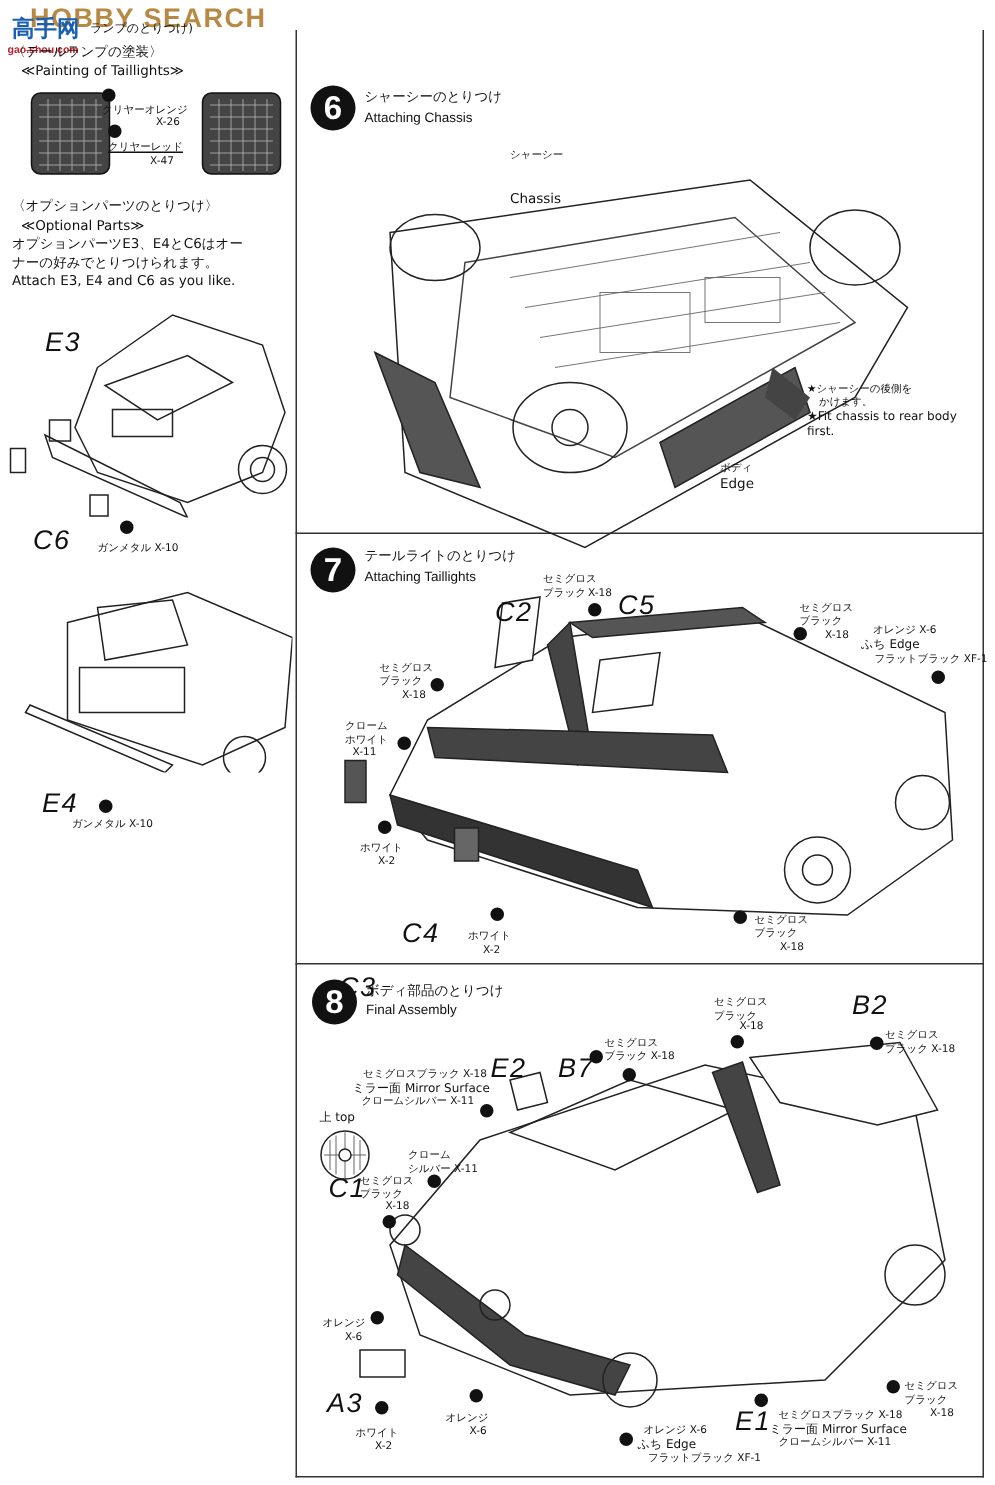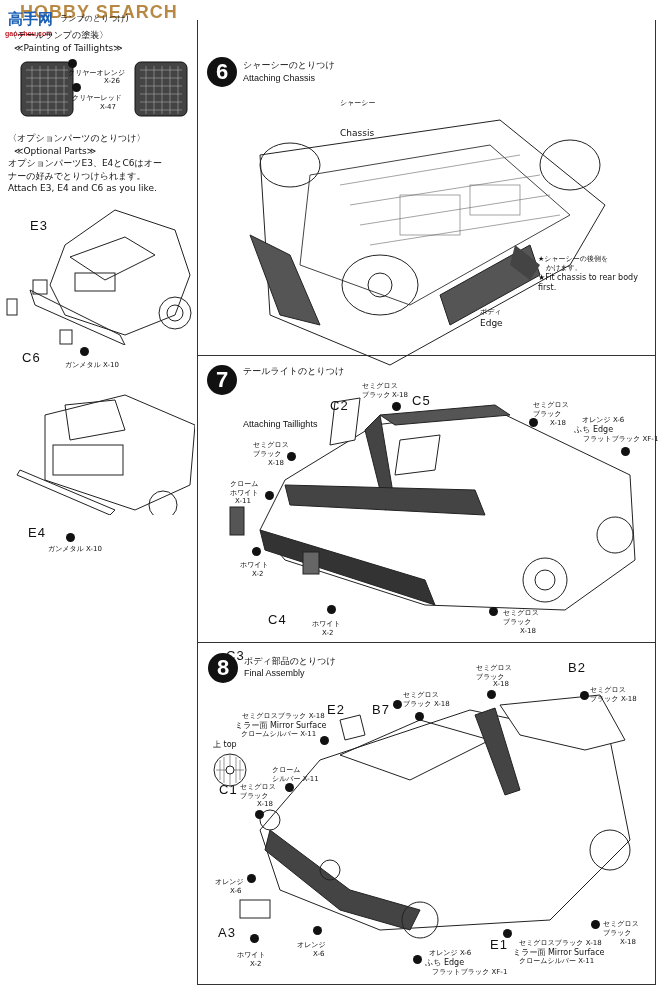--- a/index.html
+++ b/index.html
@@ -1,20 +1,20 @@
 <!DOCTYPE html>
 <html><head>
 <meta charset="utf-8">
 <style>
   html,body{margin:0;padding:0;background:#fff;}
   body{width:663px;height:990px;position:relative;overflow:hidden;font-family:"DejaVu Sans",sans-serif;color:#111;}
   .abs{position:absolute;}
   .sm{font-size:7px;line-height:9px;white-space:nowrap;}
   .md{font-size:9px;line-height:11px;white-space:nowrap;}
-  .lbl{font-size:13px;font-family:"Liberation Sans",sans-serif;white-space:nowrap;letter-spacing:1px;}
+  .lbl{font-size:18px;font-family:"Liberation Sans",sans-serif;white-space:nowrap;letter-spacing:1px;font-style:italic;}
   .bold{font-weight:normal;}
   .step-circle{width:30px;height:30px;border-radius:50%;background:#111;color:#fff;font-weight:bold;font-size:22px;display:flex;align-items:center;justify-content:center;font-family:"Liberation Sans",sans-serif;}
   .divider-v{position:absolute;left:197px;top:20px;width:1px;height:965px;background:#333;}
   .divider-r{position:absolute;left:655px;top:20px;width:1px;height:965px;background:#333;}
   .divider-h{position:absolute;left:197px;width:459px;height:1px;background:#333;}
   .blob{width:9px;height:9px;background:#111;border-radius:50%;display:inline-block;}
   svg{position:absolute;}
   .wm{font-family:"Liberation Sans",sans-serif;font-weight:bold;}
 </style>
 </head>
@@ -62,21 +62,21 @@
       <line x1="22" y1="6" x2="22" y2="54"></line>
       <line x1="30" y1="6" x2="30" y2="54"></line>
       <line x1="38" y1="6" x2="38" y2="54"></line>
       <line x1="46" y1="6" x2="46" y2="54"></line>
   </g>
 </svg>
 <span class="abs blob" style="left:68px;top:59px;"></span>
 <div class="abs sm" style="left:68px;top:69px;">クリヤーオレンジ</div>
 <div class="abs sm" style="left:104px;top:77px;">X-26</div>
 <span class="abs blob" style="left:72px;top:83px;"></span>
-<div class="abs sm" style="left:72px;top:94px;">クリヤーレッド</div>
+<div class="abs sm" style="left:72px;top:94px;text-decoration:underline;">クリヤーレッド</div>
 <div class="abs sm" style="left:100px;top:103px;">X-47</div>
 
 <div class="abs md bold" style="left:8px;top:133px;">〈オプションパーツのとりつけ〉</div>
 <div class="abs md" style="left:14px;top:146px;">≪Optional Parts≫</div>
 <div class="abs md bold" style="left:8px;top:158px;">オプションパーツE3、E4とC6はオー</div>
 <div class="abs md bold" style="left:8px;top:171px;">ナーの好みでとりつけられます。</div>
 <div class="abs md" style="left:8px;top:183px;">Attach E3, E4 and C6 as you like.</div>
 
 <svg width="190" height="150" style="left:5px;top:195px;">
   <path d="M60 50 L110 15 L170 35 L185 80 L170 120 L120 140 L60 120 L45 90 Z" fill="none" stroke="#222"></path>
@@ -132,21 +132,21 @@
 </svg>
 <div class="abs sm" style="left:538px;top:255px;">★シャーシーの後側を</div>
 <div class="abs sm" style="left:546px;top:264px;">かけます。</div>
 <div class="abs sm" style="left:538px;top:273px;font-size:8px;">★Fit chassis to rear body</div>
 <div class="abs sm" style="left:538px;top:283px;font-size:8px;">first.</div>
 <div class="abs sm" style="left:480px;top:308px;text-align:right;">ボディ</div>
 <div class="abs md" style="left:480px;top:318px;">Edge</div>
 
 <div class="abs step-circle" style="left:207px;top:365px;">7</div>
 <div class="abs md bold" style="left:243px;top:366px;">テールライトのとりつけ</div>
-<div class="abs md bold" style="left:243px;top:379px;font-family:'Liberation Sans',sans-serif;margin-top:40px;">Attaching Taillights</div>
+<div class="abs md bold" style="left:243px;top:379px;font-family:'Liberation Sans',sans-serif;">Attaching Taillights</div>
 
 <svg width="420" height="240" style="left:225px;top:390px;">
   <path d="M150 35 L270 20 L405 85 L410 170 L340 220 L200 215 L60 170 L35 140 L60 90 Z" fill="none" stroke="#222"></path>
   <path d="M140 40 L155 25 L170 115 L160 120 Z" fill="#444" stroke="#222"></path>
   <path d="M155 25 L270 15 L285 25 L170 35 Z" fill="#555" stroke="#222"></path>
   <path d="M60 95 L250 100 L260 125 L65 115 Z" fill="#444" stroke="#222"></path>
   <path d="M35 140 L200 190 L210 215 L40 160 Z" fill="#333" stroke="#222"></path>
   <path d="M110 12 L135 8 L130 50 L105 55 Z" fill="#fff" stroke="#222"></path>
   <path d="M175 50 L215 45 L210 80 L170 85 Z" fill="#fff" stroke="#222"></path>
   <circle cx="320" cy="190" r="22" fill="none" stroke="#222"></circle>

